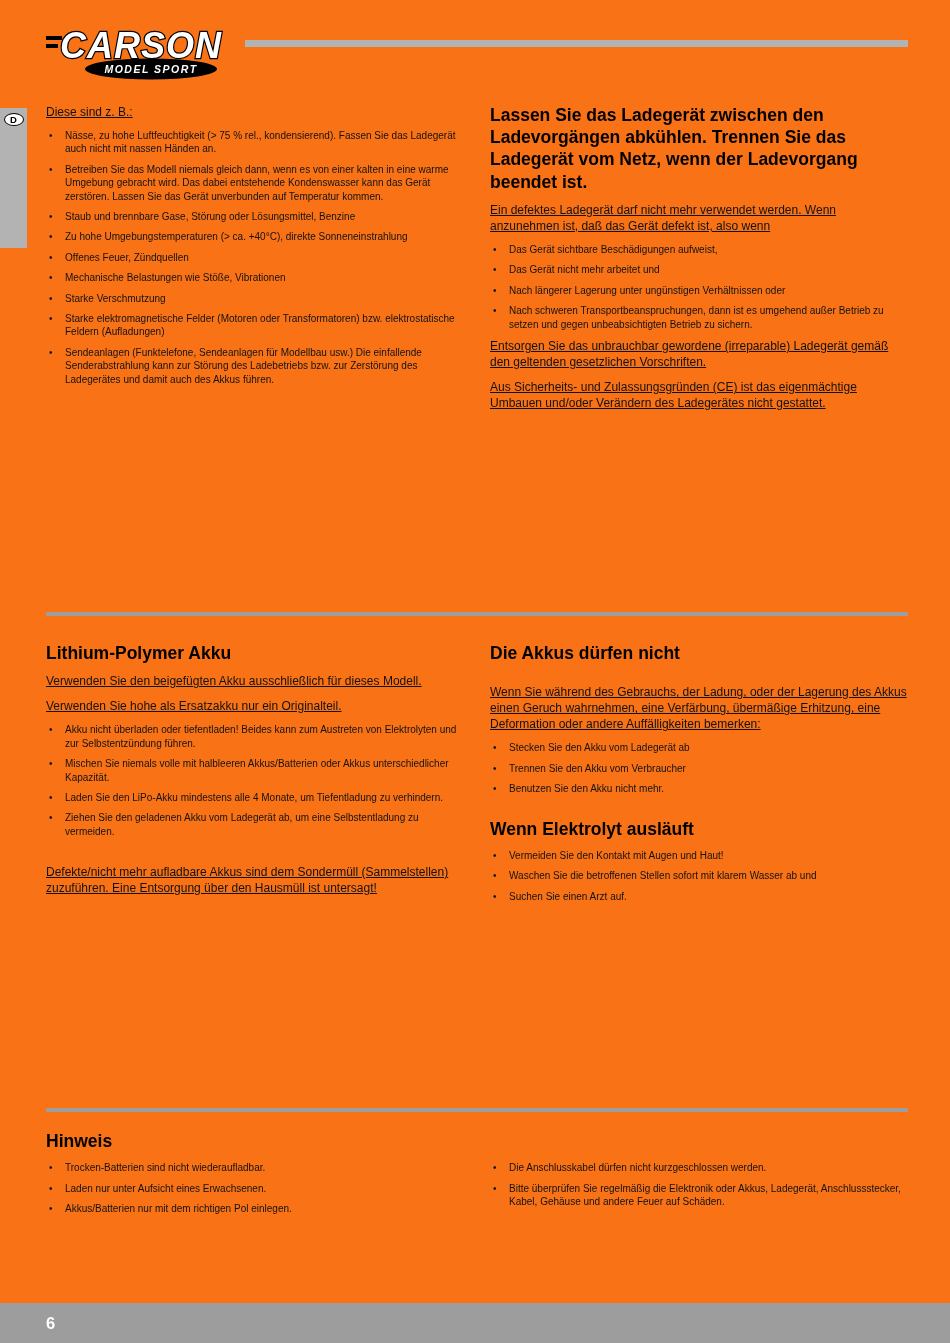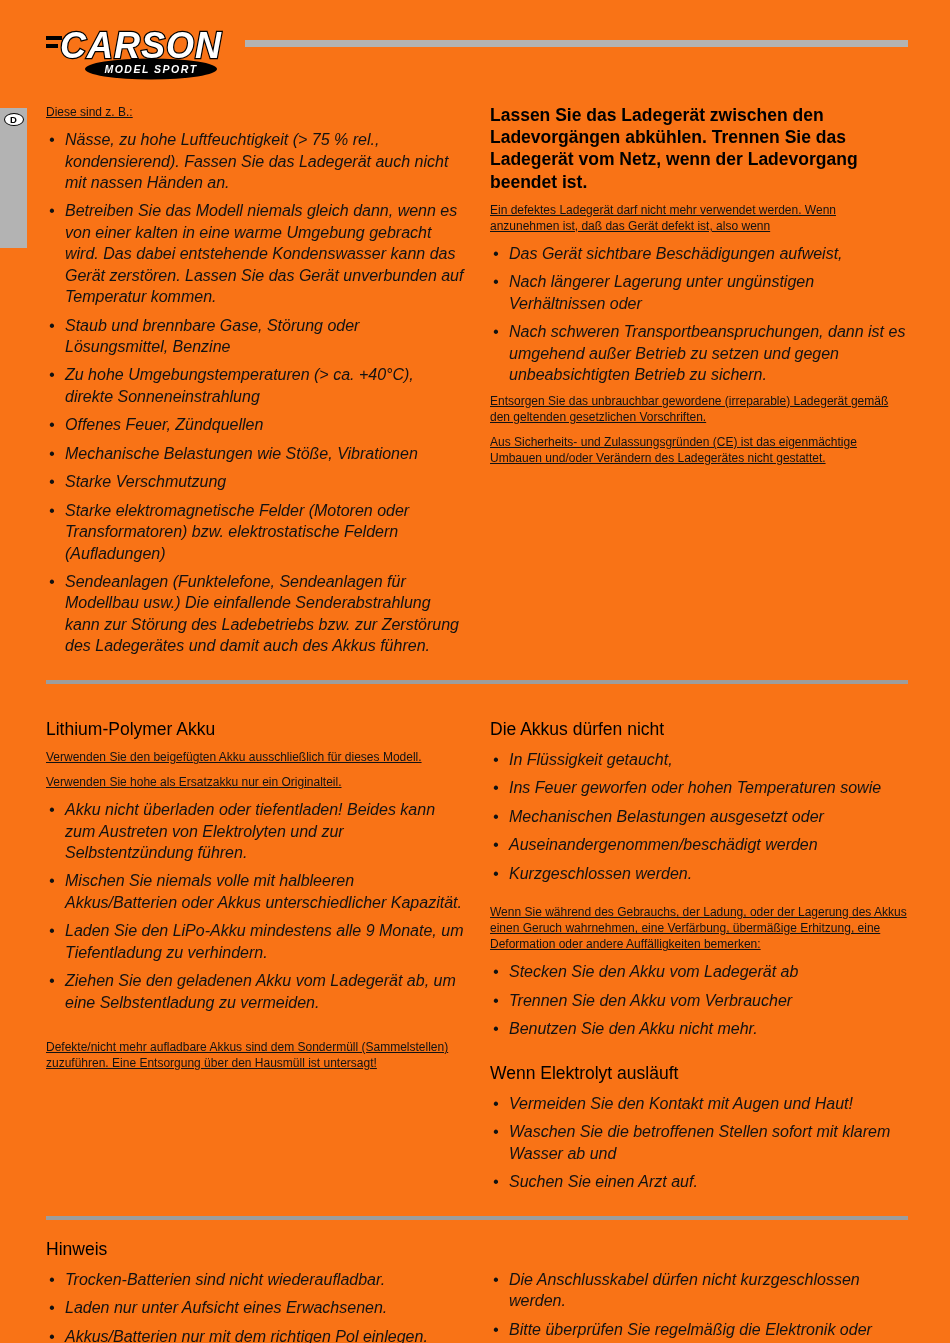--- a/index.html
+++ b/index.html
@@ -51,28 +51,28 @@
     align-items:start;
   }
   #sec1 { min-height:492px; margin-top:18px; }
   #sec2 { min-height:458px; margin-top:2px; }
 
   h1 {
     font-size:17.5px; font-weight:bold; line-height:1.27;
     margin:0 0 9px 0; color:#000;
   }
   h2 {
-    font-size:17.5px; font-weight:normal; line-height:1.27;
-    margin:16px 0 9px 0; color:#000;
+    font-size:17.5px; font-weight:bold; line-height:1.27;
+    margin:8px 0 9px 0; color:#000;
   }
   p { font-size:12px; line-height:1.34; margin:0 0 9px 0;text-decoration:underline; }
   ul { list-style:none; margin:0; padding:0; }
   li {
-    position:relative; font-size:16px; line-height:1.34;
-    padding-left:19px; margin:0 0 7px 0;font-style:italic;
+    position:relative; font-size:10px; line-height:1.34;
+    padding-left:19px; margin:0 0 7px 0;
   }
   li::before {
     content:"\2022";
     position:absolute; left:3px; top:0;
   }
   .para-gap { margin-top:26px; }
   .sub-heading { margin-top:22px; }
 
   .divider {
     height:4px; background:#9d9d9d;
@@ -128,52 +128,46 @@
           <li>Starke Verschmutzung</li>
           <li>Starke elektromagnetische Felder (Motoren oder Transformatoren) bzw. elektrostatische Feldern (Aufladungen)</li>
           <li>Sendeanlagen (Funktelefone, Sendeanlagen für Modellbau usw.) Die einfallende Senderabstrahlung kann zur Störung des Ladebetriebs bzw. zur Zerstörung des Ladegerätes und damit auch des Akkus führen.</li>
         </ul>
       </div>
       <div>
         <h1>Lassen Sie das Ladegerät zwischen den Ladevorgängen abkühlen. Trennen Sie das Ladegerät vom Netz, wenn der Ladevorgang beendet ist.</h1>
         <p>Ein defektes Ladegerät darf nicht mehr verwendet werden. Wenn anzunehmen ist, daß das Gerät defekt ist, also wenn</p>
         <ul>
           <li>Das Gerät sichtbare Beschädigungen aufweist,</li>
+          <li>Das Gerät nicht mehr arbeitet und</li>
           <li>Nach längerer Lagerung unter ungünstigen Verhältnissen oder</li>
           <li>Nach schweren Transportbeanspruchungen, dann ist es umgehend außer Betrieb zu setzen und gegen unbeabsichtigten Betrieb zu sichern.</li>
         </ul>
         <p style="margin-top:6px">Entsorgen Sie das unbrauchbar gewordene (irreparable) Ladegerät gemäß den geltenden gesetzlichen Vorschriften.</p>
         <p>Aus Sicherheits- und Zulassungsgründen (CE) ist das eigenmächtige Umbauen und/oder Verändern des Ladegerätes nicht gestattet.</p>
       </div>
     </div>
 
     <div class="divider"></div>
 
     <div class="two-col" id="sec2">
       <div>
         <h2>Lithium-Polymer Akku</h2>
         <p>Verwenden Sie den beigefügten Akku ausschließlich für dieses Modell.</p>
         <p>Verwenden Sie hohe als Ersatzakku nur ein Originalteil.</p>
         <ul>
           <li>Akku nicht überladen oder tiefentladen! Beides kann zum Austreten von Elektrolyten und zur Selbstentzündung führen.</li>
           <li>Mischen Sie niemals volle mit halbleeren Akkus/Batterien oder Akkus unterschiedlicher Kapazität.</li>
-          <li>Laden Sie den LiPo-Akku mindestens alle 9 Monate, um Tiefentladung zu verhindern.</li>
+          <li>Laden Sie den LiPo-Akku mindestens alle 4 Monate, um Tiefentladung zu verhindern.</li>
           <li>Ziehen Sie den geladenen Akku vom Ladegerät ab, um eine Selbstentladung zu vermeiden.</li>
         </ul>
         <p class="para-gap">Defekte/nicht mehr aufladbare Akkus sind dem Sondermüll (Sammelstellen) zuzuführen. Eine Entsorgung über den Hausmüll ist untersagt!</p>
       </div>
       <div>
         <h2>Die Akkus dürfen nicht</h2>
-        <ul>
-          <li>In Flüssigkeit getaucht,</li>
-          <li>Ins Feuer geworfen oder hohen Temperaturen sowie</li>
-          <li>Mechanischen Belastungen ausgesetzt oder</li>
-          <li>Auseinandergenommen/beschädigt werden</li>
-          <li>Kurzgeschlossen werden.</li>
-        </ul>
         <p style="margin-top:20px">Wenn Sie während des Gebrauchs, der Ladung, oder der Lagerung des Akkus einen Geruch wahrnehmen, eine Verfärbung, übermäßige Erhitzung, eine Deformation oder andere Auffälligkeiten bemerken:</p>
         <ul>
           <li>Stecken Sie den Akku vom Ladegerät ab</li>
           <li>Trennen Sie den Akku vom Verbraucher</li>
           <li>Benutzen Sie den Akku nicht mehr.</li>
         </ul>
         <h2 class="sub-heading">Wenn Elektrolyt ausläuft</h2>
         <ul>
           <li>Vermeiden Sie den Kontakt mit Augen und Haut!</li>
           <li>Waschen Sie die betroffenen Stellen sofort mit klarem Wasser ab und</li>

